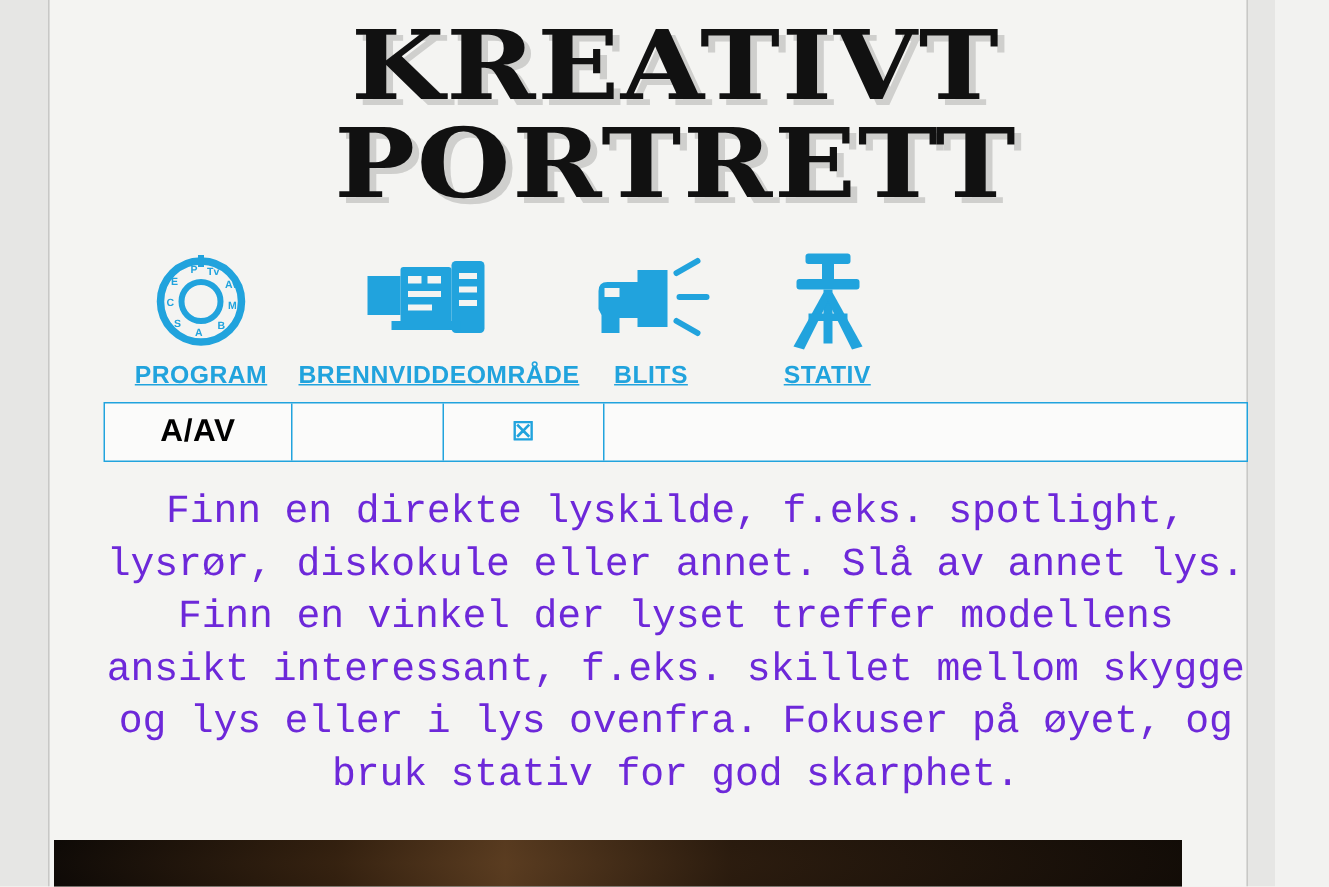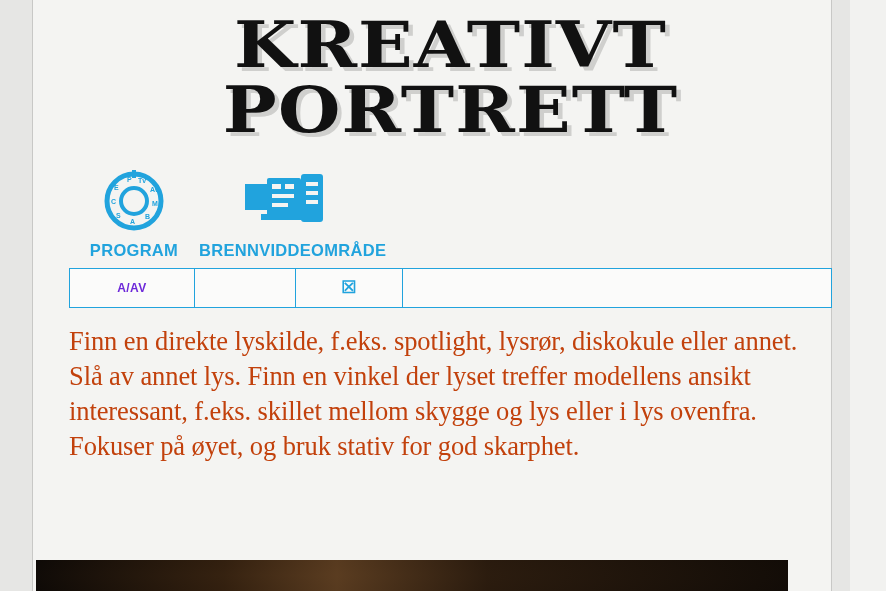--- a/index.html
+++ b/index.html
@@ -67,20 +67,21 @@
 
   
   .icon-row {
     display: flex;
     margin: 22px 36px 0 36px;
     align-items: flex-end;
   }
   .icon-cell {
     text-align: center;
     color: #21a3dd;
+    text-decoration: underline;
   }
   .icon-cell .glyph {
     height: 76px;
     display: flex;
     align-items: center;
     justify-content: center;
   }
   .icon-cell .caption {
     font-family: "Liberation Sans", sans-serif;
     font-weight: bold;
@@ -97,37 +98,38 @@
     margin: 8px 36px 0 36px;
     border: 1.5px solid #21a3dd;
     height: 38px;
     background: #fbfbfa;
   }
   .spec-cell {
     display: flex;
     align-items: center;
     justify-content: center;
     border-right: 1.5px solid #21a3dd;
-    color: #6d28d9;
+    color: #000000;
     font-family: "Liberation Sans", sans-serif;
     font-weight: bold;
-    font-size: 12px;
+    font-size: 21px;
     letter-spacing: 0.4px;
   }
   .spec-cell:last-child { border-right: none; }
   .spec-cell.checkbox-cell { color: #21a3dd; font-size: 17px; }
 
   
   .body-text {
     margin: 16px 36px 0 36px;
-    font-family: Liberation Serif, serif;
+    font-family: Liberation Mono, monospace;
     font-size: 26.5px;
     line-height: 1.32;
-    color: #c2410c;
+    color: #6d28d9;
     letter-spacing: -0.1px;
+    text-align: center;
   }
 
   
   .photo {
     position: absolute;
     left: 36px;
     top: 560px;
     width: 752px;
     height: 31px;
     background:
@@ -192,21 +194,49 @@
             <rect x="31" y="33" width="16" height="4" fill="#f4f4f2"></rect>
             <rect x="65" y="12" width="12" height="4" fill="#f4f4f2"></rect>
             <rect x="65" y="21" width="12" height="4" fill="#f4f4f2"></rect>
             <rect x="65" y="30" width="12" height="4" fill="#f4f4f2"></rect>
             <rect x="20" y="44" width="46" height="6" fill="#21a3dd"></rect>
           </svg>
         </div>
         <div class="caption">BRENNVIDDEOMRÅDE</div>
       </div>
 
-
+      <div class="icon-cell" style="width:110px;">
+        <div class="glyph">
+          <svg width="86" height="62" viewBox="0 0 86 62">
+            <path d="M8 36 L8 24 Q8 18 14 18 L34 18 L34 10 L54 10 L54 48 L34 48 L34 42 L22 42 L22 52 L10 52 L10 40 Z" fill="#21a3dd"></path>
+            <rect x="12" y="22" width="10" height="6" fill="#f4f4f2"></rect>
+            <g stroke="#21a3dd" stroke-width="4" stroke-linecap="round">
+              <line x1="60" y1="12" x2="74" y2="4"></line>
+              <line x1="62" y1="28" x2="80" y2="28"></line>
+              <line x1="60" y1="44" x2="74" y2="52"></line>
+            </g>
+          </svg>
+        </div>
+        <div class="caption">BLITS</div>
+      </div>
+
+      <div class="icon-cell" style="width:125px;">
+        <div class="glyph">
+          <svg width="70" height="72" viewBox="0 0 70 72">
+            <rect x="20" y="4" width="30" height="7" rx="2" fill="#21a3dd"></rect>
+            <rect x="31" y="11" width="8" height="12" fill="#21a3dd"></rect>
+            <rect x="14" y="21" width="42" height="7" rx="2" fill="#21a3dd"></rect>
+            <rect x="32" y="28" width="6" height="36" fill="#21a3dd"></rect>
+            <path d="M32 30 L12 66 L19 68 L36 34 Z" fill="#21a3dd"></path>
+            <path d="M38 30 L58 66 L51 68 L34 34 Z" fill="#21a3dd"></path>
+            <rect x="22" y="44" width="26" height="5" fill="#21a3dd"></rect>
+          </svg>
+        </div>
+        <div class="caption">STATIV</div>
+      </div>
 
 
     </div>
 
     <div class="spec-table">
       <div class="spec-cell" style="width:124px;">A/AV</div>
       <div class="spec-cell" style="width:100px;"></div>
       <div class="spec-cell checkbox-cell" style="width:106px;">☒</div>
       <div class="spec-cell" style="flex:1;"></div>
     </div>

